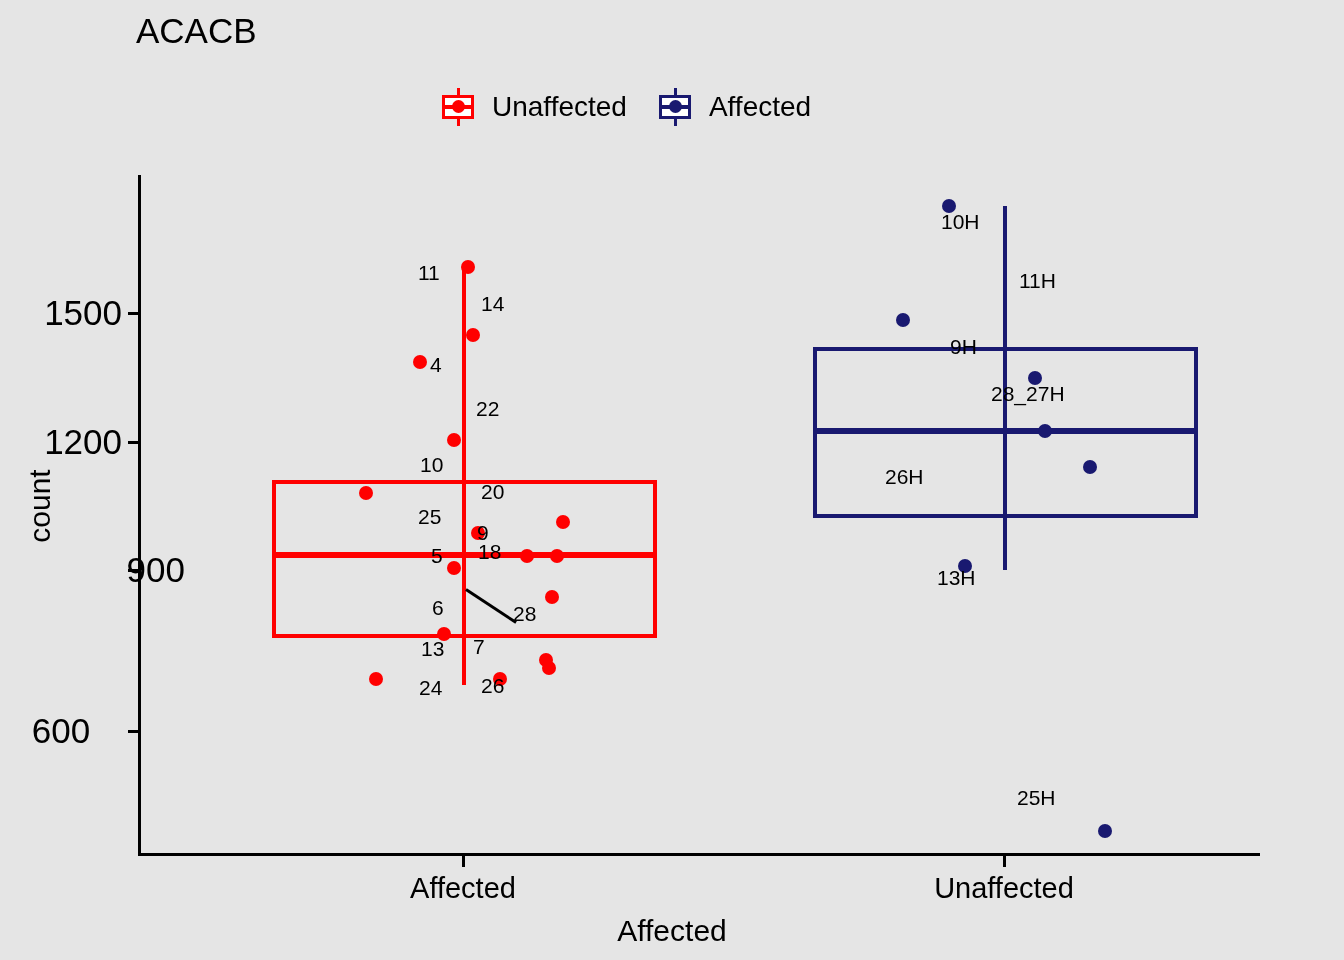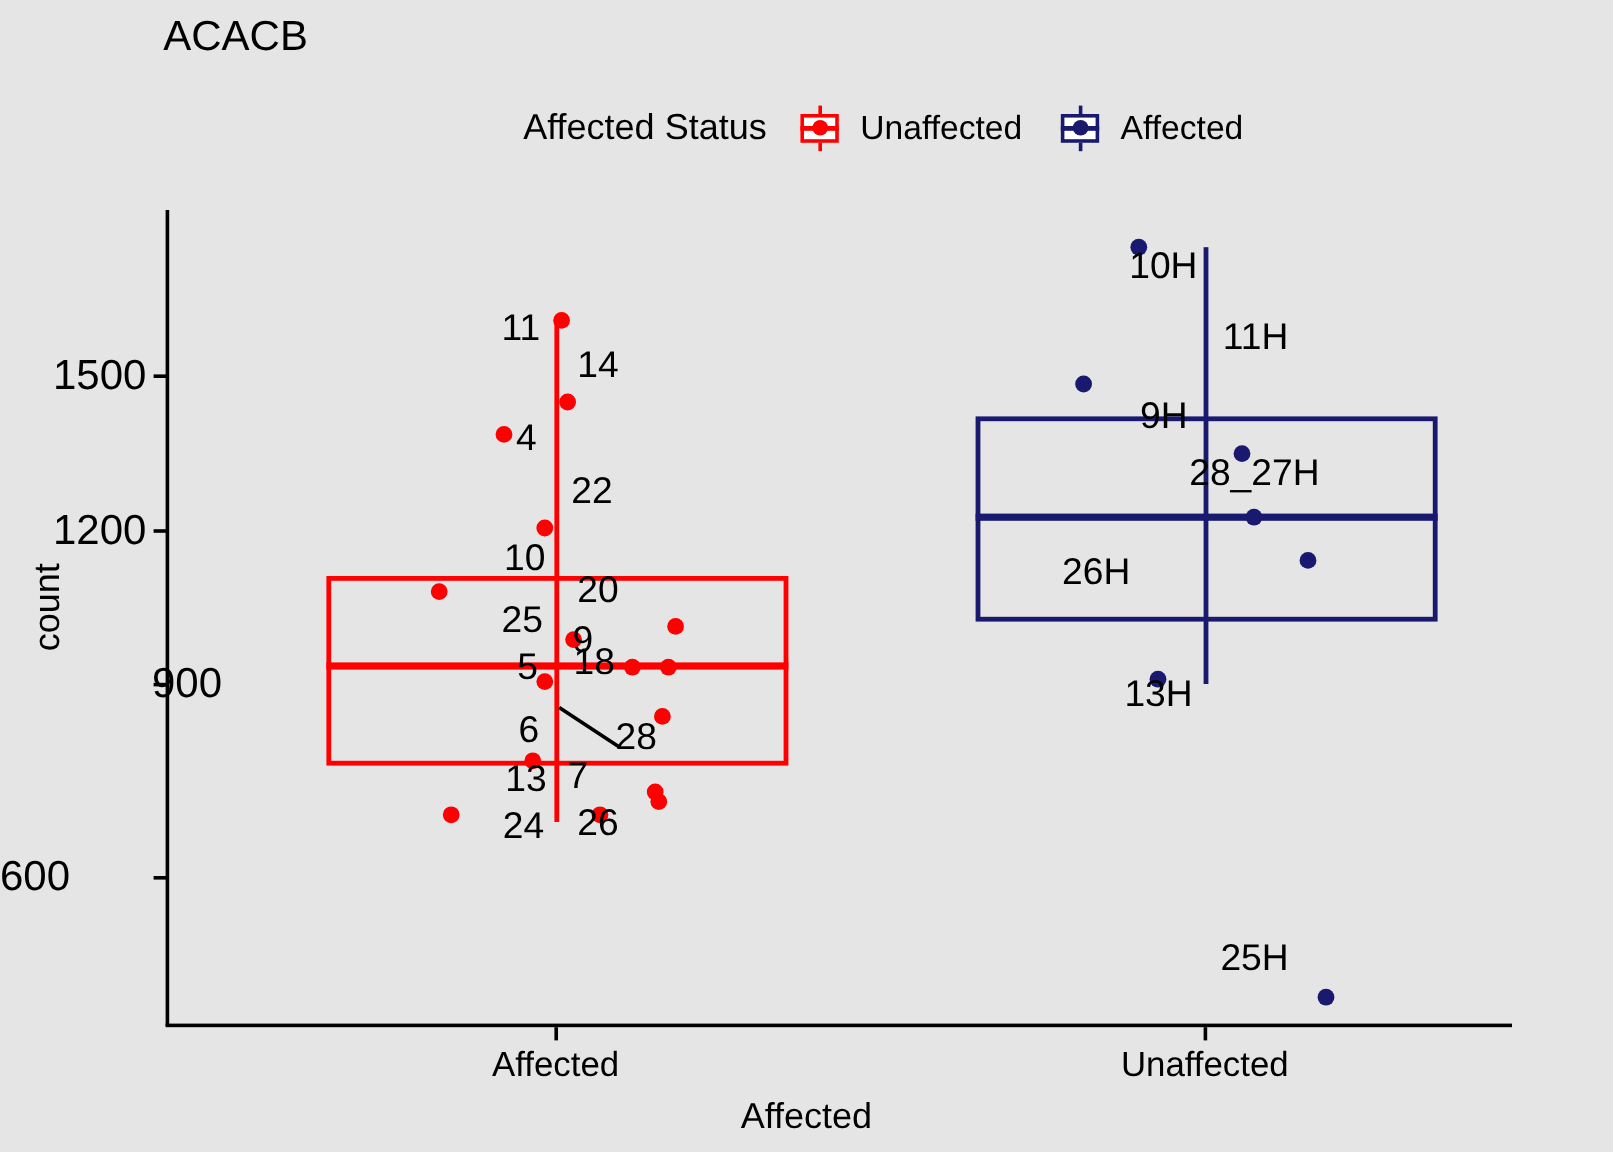--- a/index.html
+++ b/index.html
@@ -163,41 +163,40 @@
   .box-whisker { width: 4px; }
 
   .point {
     width: 14px;
     height: 14px;
     border-radius: 50%;
     margin-left: -7px;
     margin-top: -7px;
   }
   .point-label {
-    font-size: 31px;
+    font-size: 21px;
     line-height: 32px;
     white-space: nowrap;
     color: #000000;
     text-align: right;
   }
   .leader-line {
     background: #000000;
     height: 3px;
     transform-origin: left center;
   }
 </style>
 </head>
 <body>
 
 <div id="plot-root">
 
   <div class="abs" id="plot-title">ACACB</div>
 
   <div class="abs" id="legend">
-    <span id="legend-title">Affected Status</span>
 
     <span class="legend-entry">
       <span class="legend-key">
         <span class="lk-vert" style="background:#FF0000"></span>
         <span class="lk-box" style="border-color:#FF0000"></span>
         <span class="lk-med" style="background:#FF0000"></span>
         <span class="lk-dot" style="background:#FF0000"></span>
       </span>
       <span class="legend-label">Unaffected</span>
     </span>
@@ -214,21 +213,21 @@
   </div>
 
   <div class="abs" id="y-axis-line"></div>
   <div class="abs" id="x-axis-line"></div>
 
   <div class="abs" id="y-axis-title">count</div>
   <div class="abs" id="x-axis-title">Affected</div>
 
   <div class="abs" id="layer-yticks" style="left:0;top:0;width:1344px;height:960px;">
       <div class="abs y-tick-mark" style="top: 730px;"></div>
-      <div class="abs y-tick-label" style="top: 716px; left: 0px; width: 122px; text-align: left;">600</div>
+      <div class="abs y-tick-label" style="top: 716px; left: 0px; width: 122px; text-align: center;">600</div>
       <div class="abs y-tick-mark" style="top: 569px;"></div>
       <div class="abs y-tick-label" style="top: 555px; left: 16px; width: 122px; text-align: right; margin-left: 47px;">900</div>
       <div class="abs y-tick-mark" style="top: 441px;"></div>
       <div class="abs y-tick-label" style="top: 427px; left: 0px; width: 122px; text-align: right;">1200</div>
       <div class="abs y-tick-mark" style="top: 312px;"></div>
       <div class="abs y-tick-label" style="top: 298px; left: 0px; width: 122px; text-align: right;">1500</div>
     </div>
   <div class="abs" id="layer-xticks" style="left:0;top:0;width:1344px;height:960px;">
       <div class="abs x-tick-mark" style="left: 462px;"></div>
       <div class="abs x-tick-label" style="left: 313px; width: 300px;">Affected</div>

